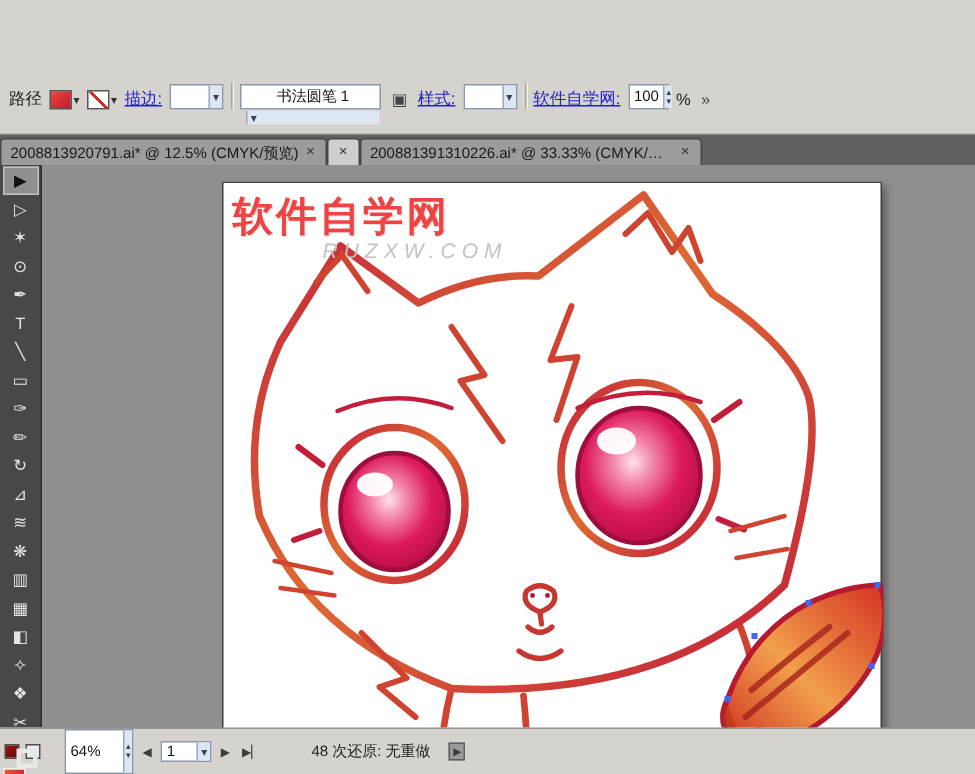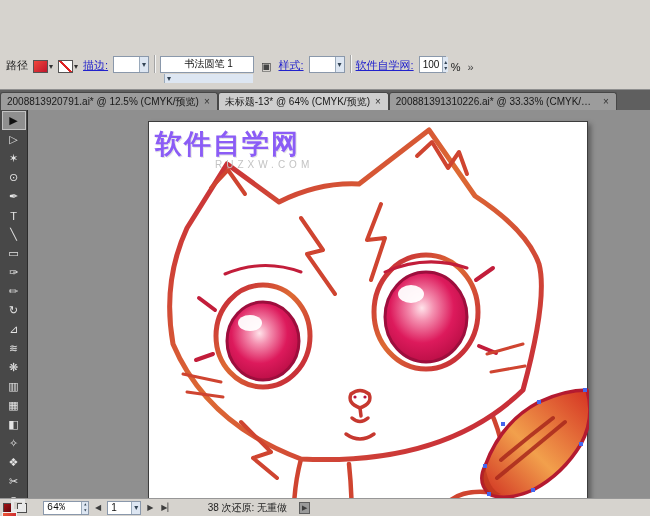--- a/index.html
+++ b/index.html
@@ -51,30 +51,30 @@
   .mini { width:7px; height:7px; border:1px solid #1f1f1f; display:inline-block; cursor:pointer; }
   .mini.color { background:#c22525; }
   .mini.grad { background:linear-gradient(135deg,#fff,#555); }
   .mini.none { background:#fff linear-gradient(45deg,transparent 40%,#d22 40%,#d22 60%,transparent 60%); }
 
   .canvas { flex:1; background:#8f8f8f; position:relative; overflow:hidden; }
   .artboard { position:absolute; left:120px; top:11px; width:440px; height:440px; background:#fff;
     border:1px solid #3d3d3d; box-shadow:3px 3px 5px rgba(0,0,0,.35); }
   .artboard svg { position:absolute; left:0; top:0; }
   .watermark { position:absolute; left:6px; top:4px; pointer-events:none; }
-  .wm1 { font-size:27px; font-weight:bold; color:#8b5cf6; letter-spacing:2px; text-shadow:1px 1px 0 #e3e3e3; }
-  .wm2 { font-size:10px; color:#c3c3c3; letter-spacing:4px; margin:-3px 0 0 60px; }
+  .wm1 { font-size:27px; font-weight:bold; color:#ef4444; letter-spacing:2px; text-shadow:1px 1px 0 #e3e3e3; }
+  .wm2 { font-size:14px; color:#c3c3c3; letter-spacing:4px; margin:-3px 0 0 60px;font-style:italic; }
 
   
   .status-bar { flex:0 0 18px; background:#d6d3ce; border-top:1px solid #979797;
     display:flex; align-items:center; gap:4px; padding:0 3px; font-size:10px; color:#1d1d1d; }
   .mini-swatch { width:10px; height:10px; border:1px solid #4d4d4d; display:inline-block; cursor:pointer; }
   .mini-swatch.fill { background:linear-gradient(135deg,#a31212,#5d060f); }
   .mini-swatch.stroke { background:#ececec; }
-  .combo.zoom { width:46px; height:14px; margin-left:12px;font-family:Liberation Mono, monospace; }
+  .combo.zoom { width:46px; height:30px; margin-left:12px; }
   .combo.page { width:34px; height:14px; }
   .nav-btn { font-size:8px; color:#3d3d3d; padding:0 2px; cursor:pointer; }
   .nav-btn.dark { background:#9a9a9a; border:1px solid #5e5e5e; font-size:7px; height:12px;
     display:inline-flex; align-items:center; margin-left:8px; }
   .undo-status { margin-left:28px; }
 </style>
 </head>
 <body>
 
 <div class="app">
@@ -117,21 +117,20 @@
     <span>%</span>
     <span class="icon-btn">»</span>
   </div>
 
   <div class="tab-bar">
       <div class="tab">
         <span class="tab-label">2008813920791.ai* @ 12.5% (CMYK/预览)</span>
         <span class="tab-close">×</span>
       </div>
       <div class="tab active">
-        <span class="tab-label">未标题-13* @ 64% (CMYK/预览)</span>
         <span class="tab-close">×</span>
       </div>
       <div class="tab">
         <span class="tab-label">200881391310226.ai* @ 33.33% (CMYK/预览)</span>
         <span class="tab-close">×</span>
       </div>
     </div>
 
   <div class="main">
     <div class="toolbar">
@@ -274,17 +273,17 @@
           <span>▾</span>
         </span>
     </span>
     <span class="nav-btn">◀</span>
     <span class="combo page">
       <span>1</span>
       <span class="combo-arrow">▾</span>
     </span>
     <span class="nav-btn">▶</span>
     <span class="nav-btn">▶▏</span>
-    <span class="undo-status">38 次还原: 无重做</span>
+    <span class="undo-status">48 次还原: 无重做</span>
     <span class="nav-btn dark">▶</span>
   </div>
 
 </div>
 
 </body></html>

